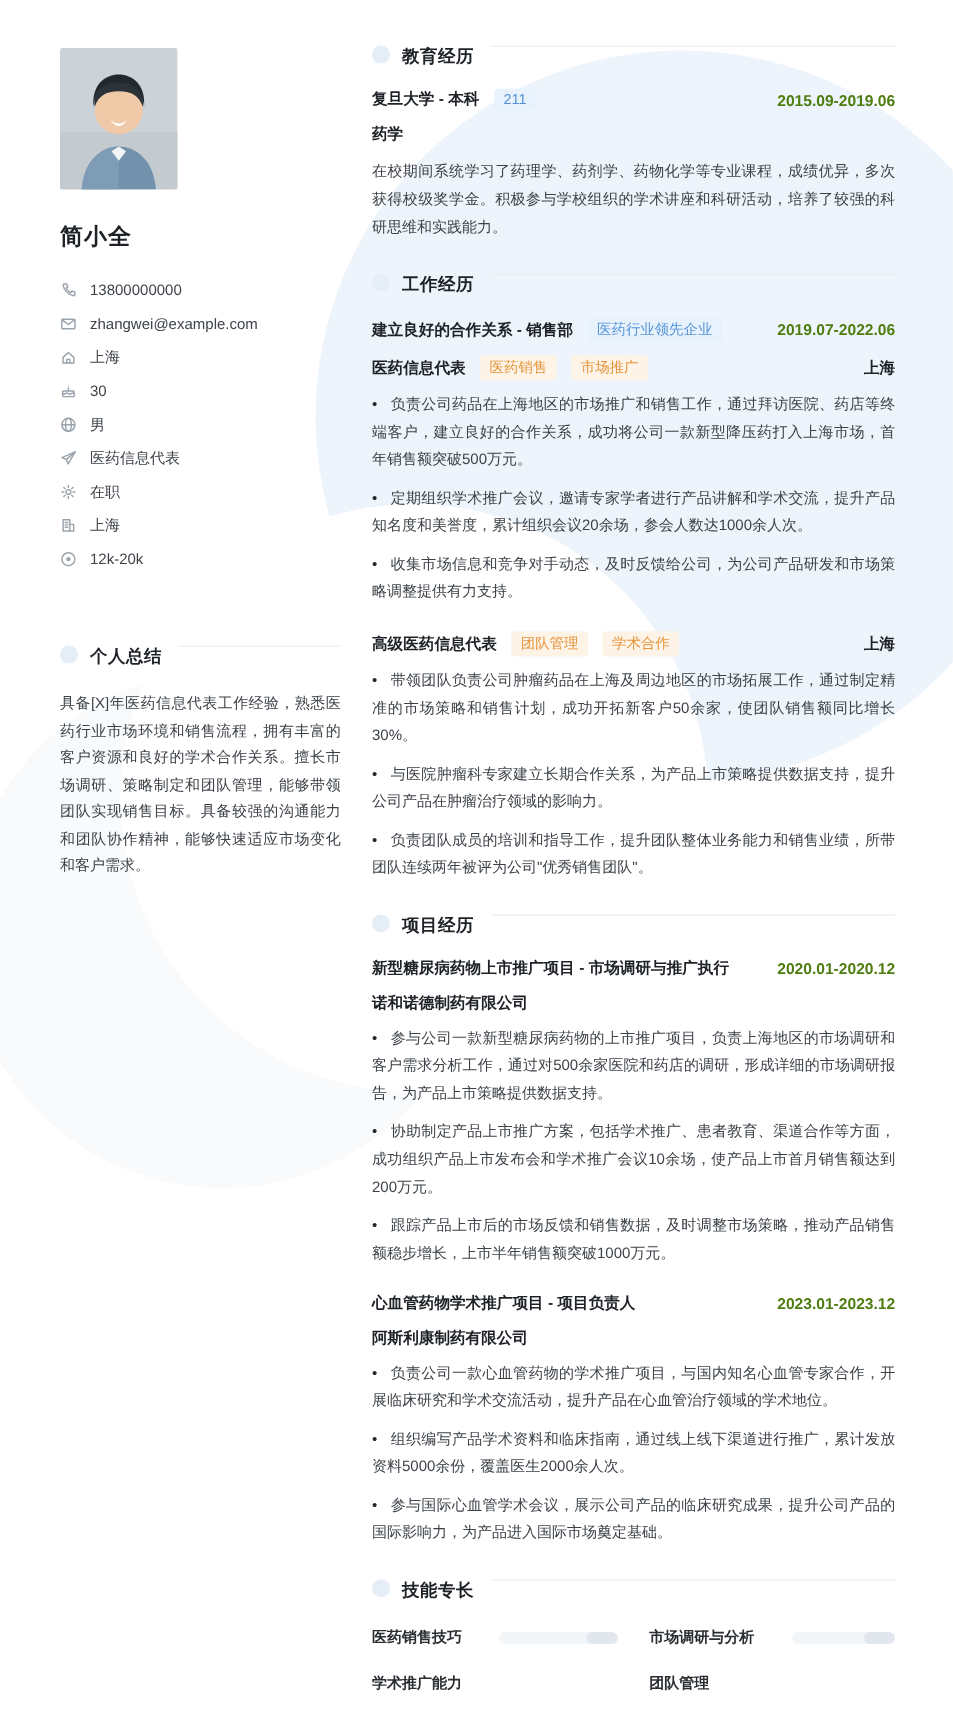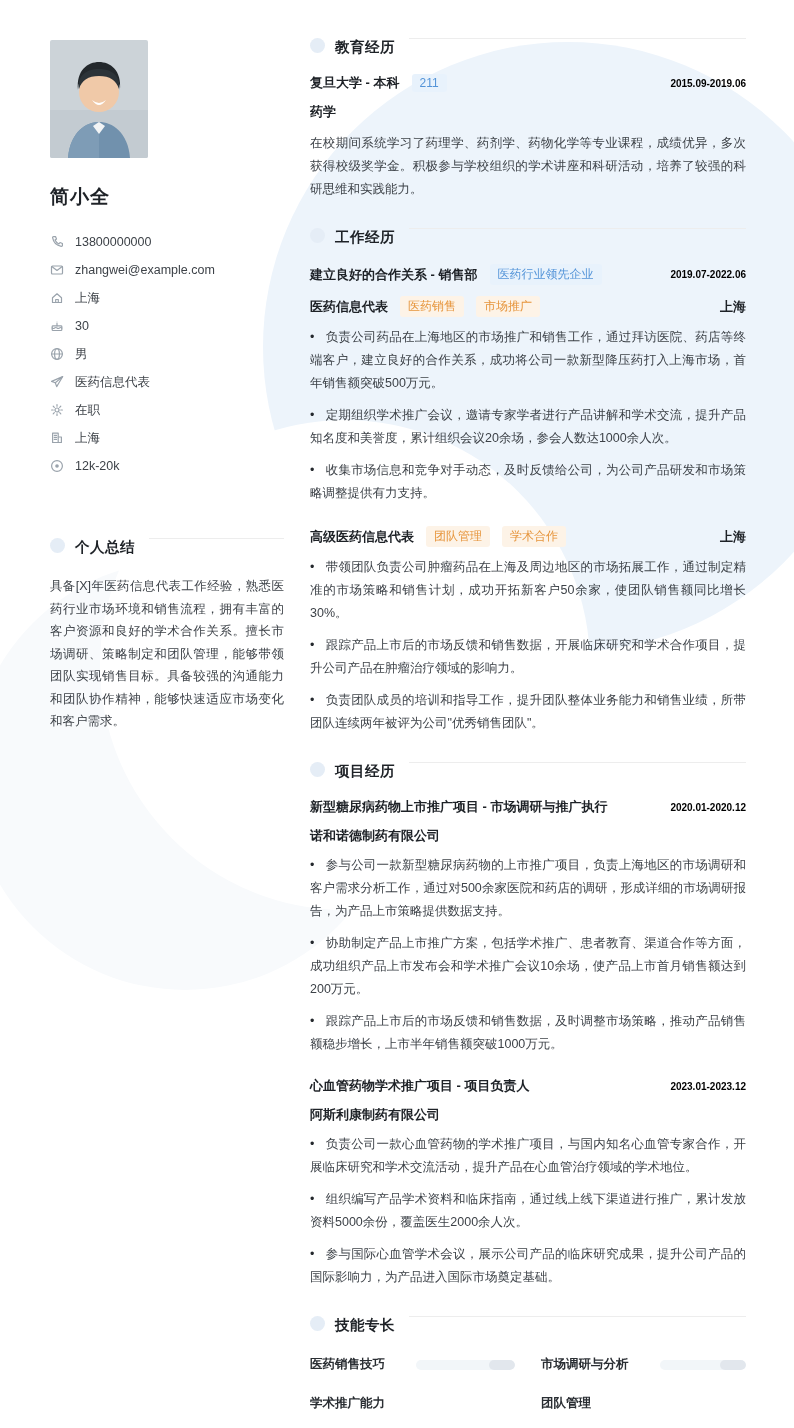--- a/index.html
+++ b/index.html
@@ -32,21 +32,21 @@
   .sec-line { flex:1; height:1px; background:#ededed; margin-left:14px; }
 
   .summary { margin-top:58px; }
   .summary p { margin-top:18px; font-size:12.5px; line-height:22.5px; color:#3d4248; text-align:justify; }
 
   .section { margin-bottom:27px; }
   .sec-body { margin-top:17px; }
 
   .row { display:flex; align-items:center; }
   .etitle { font-size:13px; font-weight:700; color:#1e2227; white-space:nowrap; }
-  .date   { margin-left:auto; font-size:10px; font-weight:700; color:#000000; white-space:nowrap; }
+  .date   { margin-left:auto; font-size:13px; font-weight:700; color:#4d7c0f; white-space:nowrap; }
   .loc    { margin-left:auto; font-size:13px; font-weight:700; color:#1e2227; }
 
   .tag-blue  { margin-left:12px; background:#e8f2fc; color:#5494d8; font-size:12px; padding:2px 8px; border-radius:3px; white-space:nowrap; }
   .tag-orange{ margin-left:12px; background:#fdf3e7; color:#e6953c; font-size:12px; padding:2px 8px; border-radius:3px; white-space:nowrap; }
 
   .subrow { margin-top:11px; }
   .body-p { font-size:12.5px; line-height:23px; color:#3d4248; text-align:justify; }
   .desc   { margin-top:11px; }
   .bullet { margin-top:9px; }
   .bullet::before { content:"•"; margin-right:11px; color:#24282d; }
@@ -208,21 +208,21 @@
       </div>
 
       <div class="entry">
         <div class="row subrow">
           <span class="etitle">高级医药信息代表</span>
           <span class="tag-orange">团队管理</span>
           <span class="tag-orange">学术合作</span>
           <span class="loc">上海</span>
         </div>
         <p class="body-p bullet">带领团队负责公司肿瘤药品在上海及周边地区的市场拓展工作，通过制定精准的市场策略和销售计划，成功开拓新客户50余家，使团队销售额同比增长30%。</p>
-        <p class="body-p bullet">跟踪产品上市后的市场反馈和销售数据，开展临床研究和学术合作项目，提升公司产品在肿瘤治疗领域的影响力。</p>
+        <p class="body-p bullet">与医院肿瘤科专家建立长期合作关系，为产品上市策略提供数据支持，提升公司产品在肿瘤治疗领域的影响力。</p>
         <p class="body-p bullet">负责团队成员的培训和指导工作，提升团队整体业务能力和销售业绩，所带团队连续两年被评为公司"优秀销售团队"。</p>
       </div>
 
     </div>
   </section>
 
   <section class="section">
     <div class="sec-head">
       <span class="sec-dot"></span>
       <span class="sec-title">项目经历</span>

